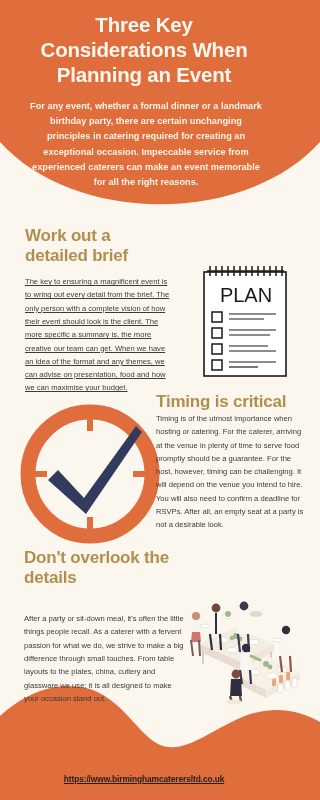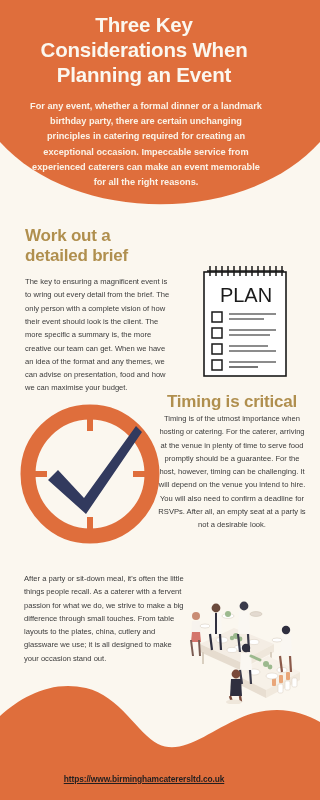--- a/index.html
+++ b/index.html
@@ -54,27 +54,27 @@
     line-height:1.18;
     letter-spacing:-0.2px;
   }
   .sec-body {
     color:#3B3B3B;
     font-size:7.6px;
     line-height:1.75;
   }
 
   .block1 { position:absolute; left:25px; top:226px; width:150px; z-index:3; }
-  .block1 .sec-body { margin-top:9px; }
+  .block1 .sec-body { margin-top:9px;text-decoration:underline; }
 
   .notepad { position:absolute; left:196px; top:262px; width:100px; height:120px; z-index:3; }
 
   .clock { position:absolute; left:14px; top:398px; width:152px; height:152px; z-index:3; }
 
-  .block2 { position:absolute; left:156px; top:392px; width:152px; z-index:3;text-align:center; }
+  .block2 { position:absolute; left:156px; top:392px; width:152px; z-index:3; }
   .block2 .sec-body { }
 
   .block3 { position:absolute; left:24px; top:548px; width:160px; z-index:3; }
   .block3 .sec-body { margin-top:24px; }
 
   .tables-art { position:absolute; left:182px; top:592px; width:122px; height:112px; z-index:3; }
 
   
   .footer-wave {
     position:absolute; left:0; bottom:0;
@@ -159,20 +159,21 @@
     </g>
     <path d="M44,72 L70,100 L122,28 L128,34 L72,116 L34,82 Z" fill="#323A5E"></path>
   </svg>
 
   <div class="block2">
     <div class="sec-heading">Timing is critical</div>
     <div class="sec-body">Timing is of the utmost importance when hosting or catering. For the caterer, arriving at the venue in plenty of time to serve food promptly should be a guarantee. For the host, however, timing can be challenging. It will depend on the venue you intend to hire. You will also need to confirm a deadline for RSVPs. After all, an empty seat at a party is not a desirable look.</div>
   </div>
 
   <div class="block3">
+    <div class="sec-heading">Don't overlook the details</div>
     <div class="sec-body">After a party or sit-down meal, it's often the little things people recall. As a caterer with a fervent passion for what we do, we strive to make a big difference through small touches. From table layouts to the plates, china, cutlery and glassware we use; it is all designed to make your occasion stand out.</div>
   </div>
 
   <svg class="tables-art" viewBox="0 0 122 112">
 
     <g>
       <path d="M18,52 L52,36 L92,52 L58,70 Z" fill="#F4EDE4"></path>
       <path d="M18,52 L58,70 L58,78 L18,60 Z" fill="#E6DCCF"></path>
       <path d="M92,52 L58,70 L58,78 L92,60 Z" fill="#EFE7DB"></path>
       <path d="M21,60 L21,72" stroke="#D9CFC0" stroke-width="2"></path>

